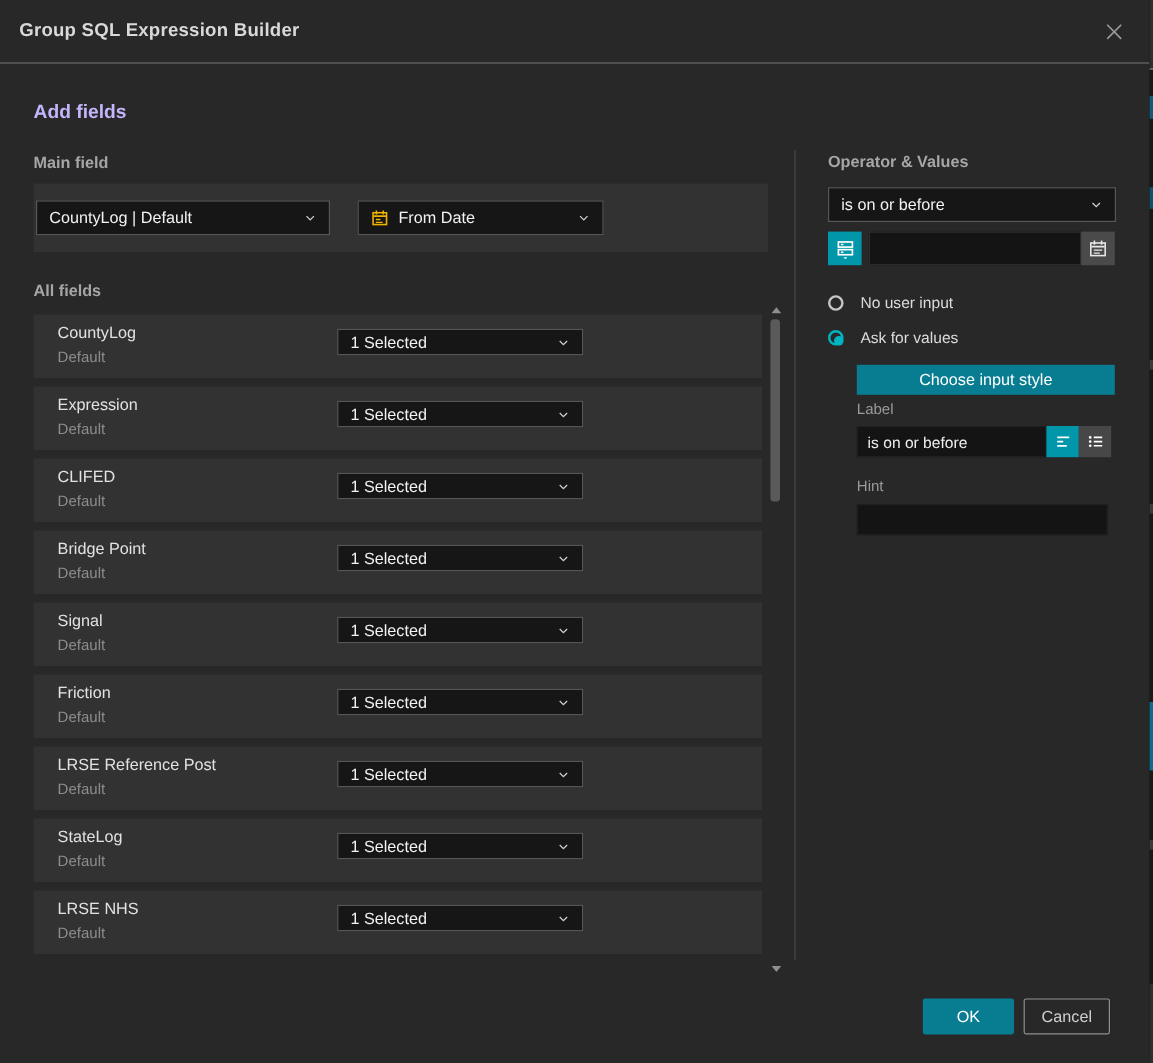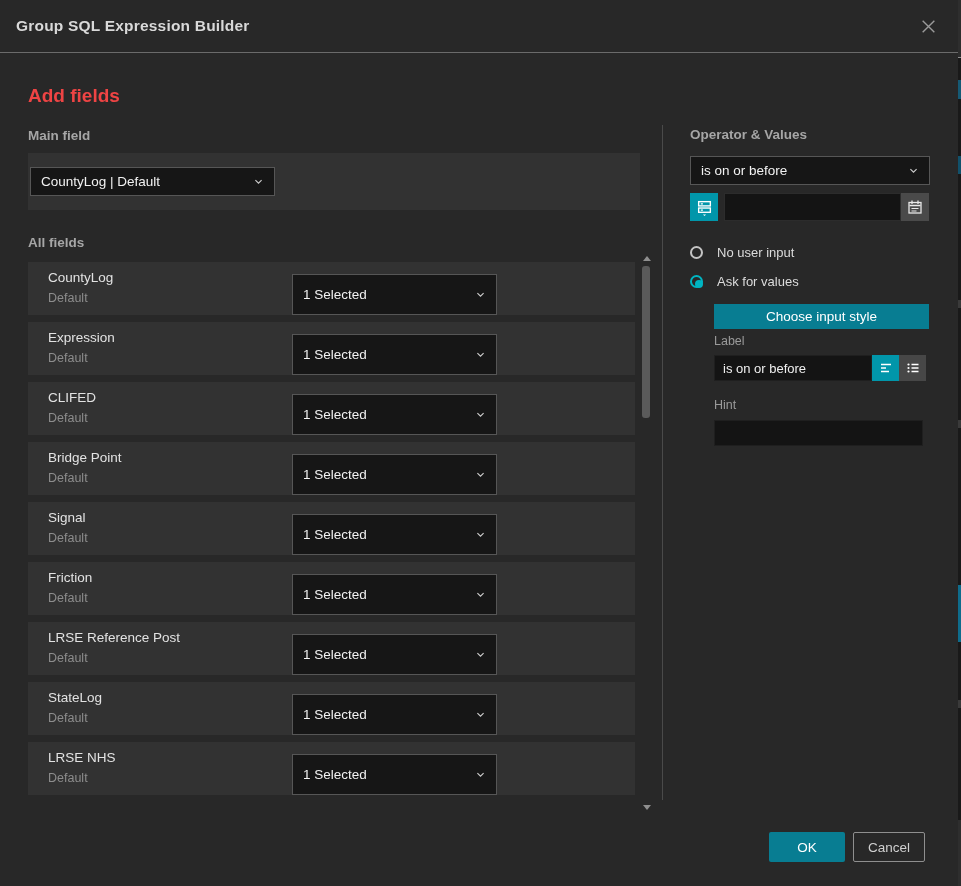--- a/index.html
+++ b/index.html
@@ -12,37 +12,37 @@
   body{font-family:"Liberation Sans",sans-serif;}
   #app{position:relative;width:961px;height:886px;background:#191919;overflow:hidden;}
   #dialog{position:absolute;left:0;top:0;width:958px;height:886px;background:var(--dialog-bg);}
 
   
   .header{position:absolute;left:0;top:0;width:958px;height:52px;display:flex;align-items:center;padding:0 16px;}
   .title{font-size:15.5px;font-weight:700;color:#d9d9d9;letter-spacing:.2px;flex:1;}
   .close-btn{width:28px;height:28px;display:flex;align-items:center;justify-content:center;cursor:pointer;}
   .header-divider{position:absolute;left:0;top:52px;width:958px;height:1px;background:#6b6b6b;}
 
-  .h-addfields{position:absolute;left:28px;top:85px;font-size:19px;font-weight:700;color:#ef4444;}
+  .h-addfields{position:absolute;left:28px;top:85px;font-size:16px;font-weight:700;color:#c4b5fd;}
   .section-label{position:absolute;font-size:13.5px;font-weight:700;color:#a6a6a6;}
 
   
   .select{position:absolute;display:flex;align-items:center;gap:8px;background:var(--control-bg);
     border:1px solid var(--control-border);color:#f2f2f2;font-size:13.5px;padding:0 10px;cursor:pointer;}
   .select .sel-text{flex:1;white-space:nowrap;overflow:hidden;}
   .chev{flex:0 0 auto;display:flex;}
 
   .main-field-box{position:absolute;left:28px;top:153px;width:612px;height:57px;background:var(--row-bg);}
 
   
   #field-list{position:absolute;left:28px;top:262px;width:607px;}
   .field-row{position:relative;height:53px;margin-bottom:7px;background:var(--row-bg);}
   .field-name{position:absolute;left:20px;top:8px;font-size:13.5px;color:#e2e2e2;}
   .field-sub{position:absolute;left:20px;top:29px;font-size:12.5px;color:#8d8d8d;}
-  .field-row .select{left:264px;top:12px;width:205px;height:41px;}
+  .field-row .select{left:253px;top:12px;width:205px;height:22px;}
 
   
   .scrollbar{position:absolute;left:640px;top:253px;width:13px;height:560px;}
   .sb-arrow{position:absolute;left:3px;width:0;height:0;border-left:4px solid transparent;border-right:4px solid transparent;}
   .sb-arrow.up{top:3px;border-bottom:5px solid #8f8f8f;}
   .sb-arrow.down{bottom:3px;border-top:5px solid #8f8f8f;}
   .sb-thumb{position:absolute;left:2px;top:13px;width:8px;height:152px;background:#5a5a5a;border-radius:3px;cursor:grab;}
 
   .v-divider{position:absolute;left:662px;top:125px;width:1px;height:675px;background:#4a4a4a;}
 
@@ -95,20 +95,33 @@
       </div>
     </div>
     <div class="header-divider"></div>
 
     <div class="h-addfields">Add fields</div>
     <div class="section-label" style="left:28px;top:128px;">Main field</div>
 
     <div class="main-field-box">
       <div class="select" style="left:2px;top:14px;width:245px;height:29px;">
         <span class="sel-text">CountyLog | Default</span>
+        <span class="chev icon-chevron">
+  <svg width="11" height="11" viewBox="0 0 16 16">
+              <path d="M3.5 6l4.5 4.5L12.5 6" fill="none" stroke="#cfcfcf" stroke-width="1.6"></path>
+            </svg>
+</span>
+      </div>
+      <div class="select" style="left:270px;top:14px;width:205px;height:29px;">
+        <svg width="15" height="15" viewBox="0 0 16 16">
+          <rect x="2" y="3.5" width="12" height="10.5" fill="none" stroke="#f0b400" stroke-width="1.4"></rect>
+          <path d="M5 1.5v3.5M11 1.5v3.5M2.5 6.5h11" stroke="#f0b400" stroke-width="1.4" fill="none"></path>
+          <path d="M4.5 9.5h4M4.5 12h6" stroke="#f0b400" stroke-width="1.2" fill="none"></path>
+        </svg>
+        <span class="sel-text">From Date</span>
         <span class="chev icon-chevron">
   <svg width="11" height="11" viewBox="0 0 16 16">
               <path d="M3.5 6l4.5 4.5L12.5 6" fill="none" stroke="#cfcfcf" stroke-width="1.6"></path>
             </svg>
 </span>
       </div>
     </div>
 
     <div class="section-label" style="left:28px;top:235px;">All fields</div>
 

